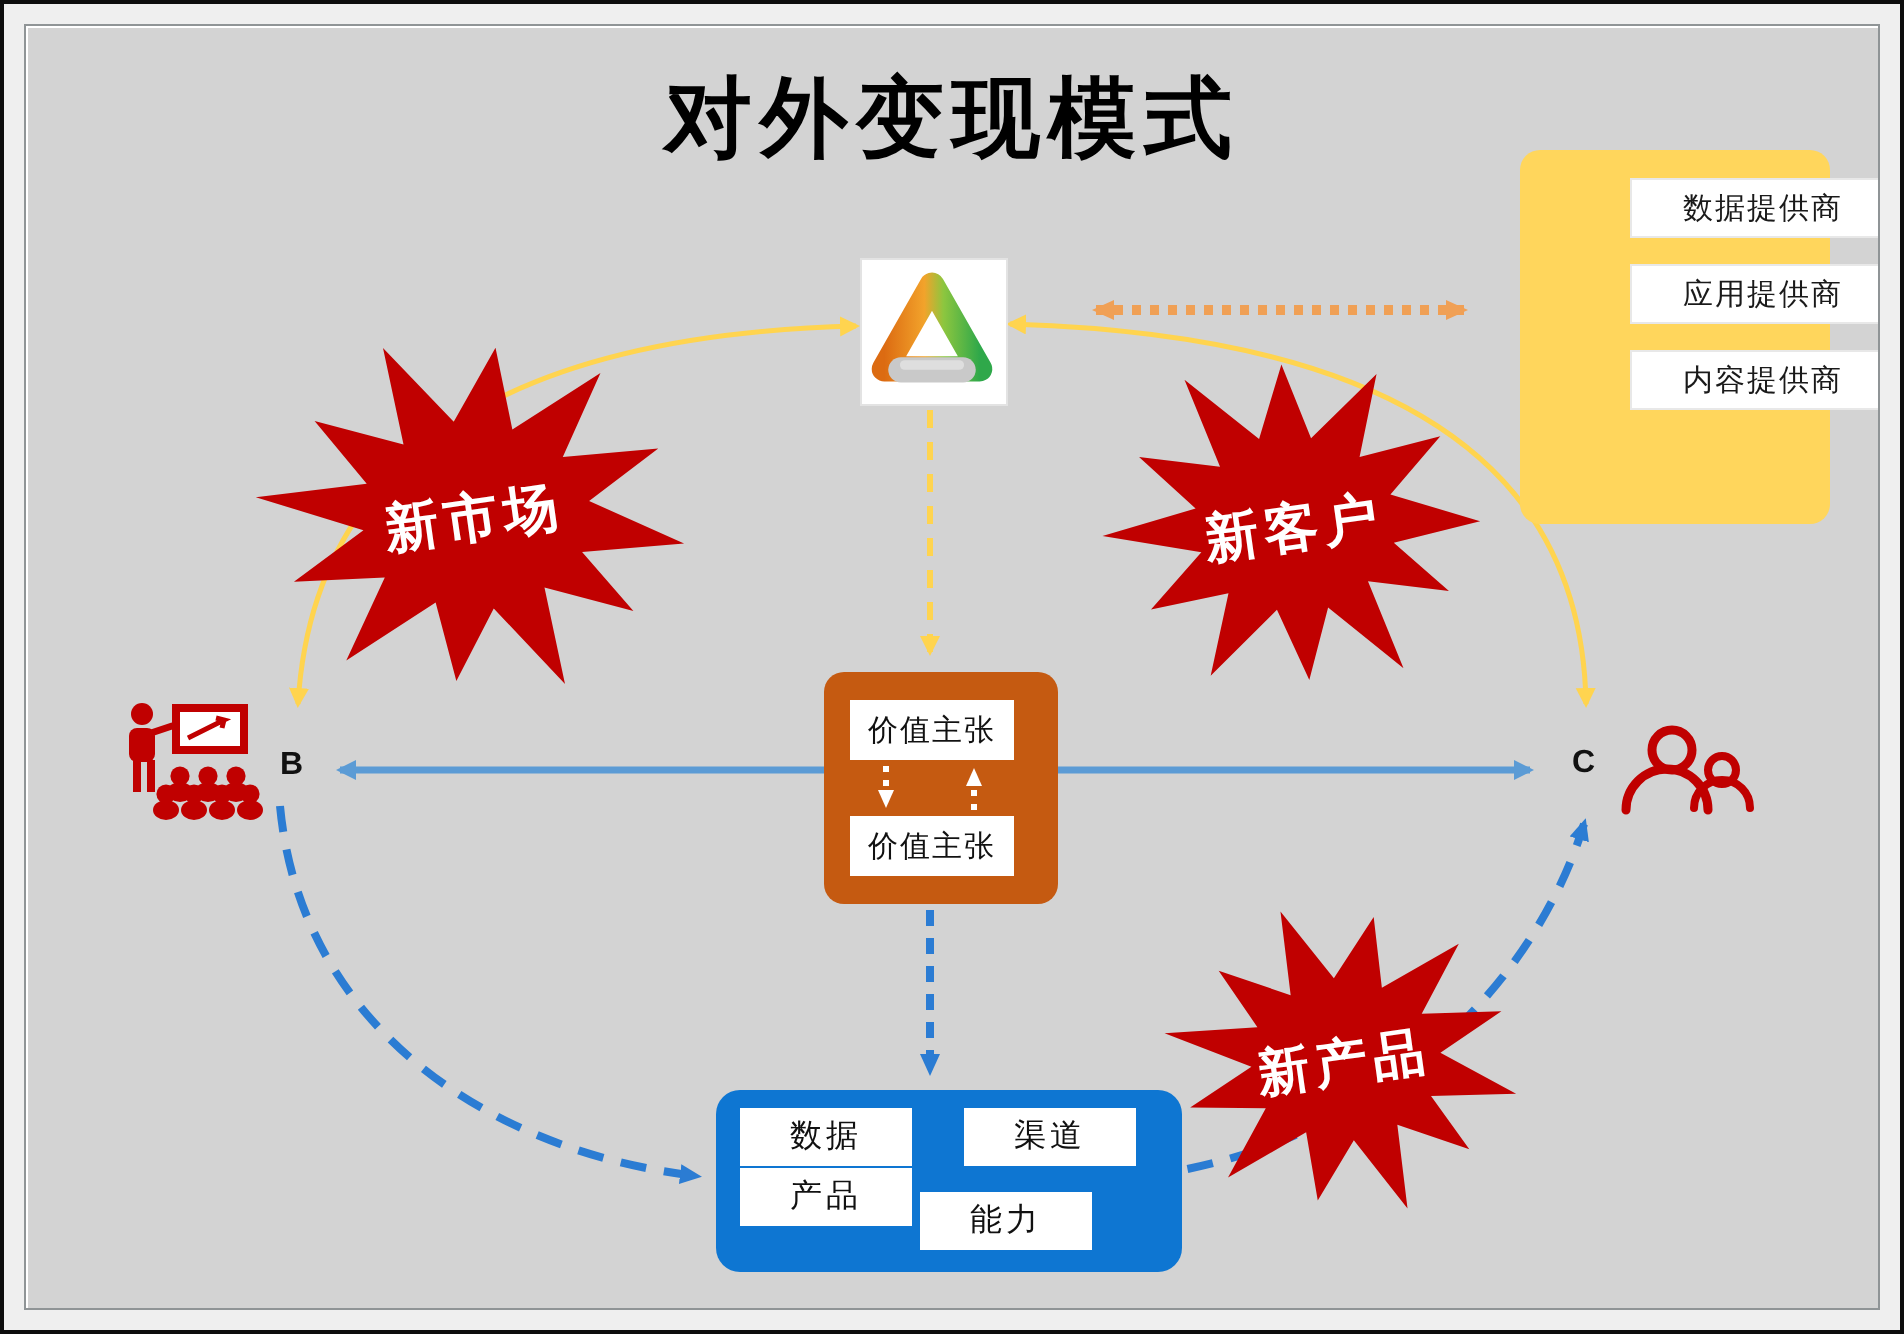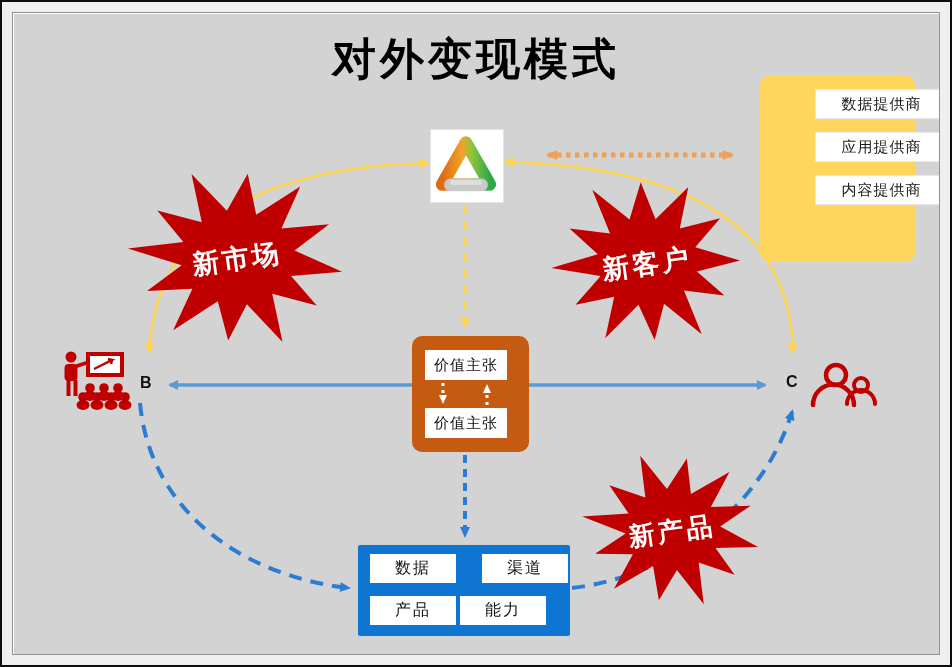--- a/index.html
+++ b/index.html
@@ -18,21 +18,21 @@
 
   .panel-yellow{position:absolute;left:760px;top:75px;width:155px;height:187px;background:#FFD65C;border-radius:10px;z-index:6;}
   .provider{position:absolute;left:12px;width:131px;height:28px;background:#ffffff;border:1px solid #e8e8e8;
             display:flex;align-items:center;justify-content:center;font-size:15px;color:#1a1a1a;letter-spacing:1px;margin-left:43px;}
 
   .orange-box{position:absolute;left:412px;top:336px;width:117px;height:116px;background:#C55A11;border-radius:10px;z-index:6;}
   .obox-item{position:absolute;left:13px;width:82px;height:30px;background:#fff;display:flex;align-items:center;justify-content:center;
              font-size:15px;color:#111;letter-spacing:1px;}
   .obox-arrows{position:absolute;left:0;top:0;}
 
-  .blue-box{position:absolute;left:358px;top:545px;width:212px;height:91px;background:#0E76D2;border-radius:2px;z-index:6;}
+  .blue-box{position:absolute;left:358px;top:545px;width:212px;height:91px;background:#0E76D2;border-radius:12px;z-index:6;padding-left:21px;}
   .bcell{position:absolute;width:86px;height:29px;background:#fff;display:flex;align-items:center;justify-content:center;
          font-size:16px;color:#111;letter-spacing:2px;}
 
   .endpoint-label{position:absolute;font-size:16px;font-weight:bold;color:#111;z-index:7;}
   #label-b{left:140px;top:374px;}
   #label-c{left:786px;top:373px;}
 
   .burst-label{position:absolute;width:160px;margin-left:-80px;text-align:center;color:#fff;font-weight:bold;
                font-size:27px;letter-spacing:3px;transform:rotate(-8deg);z-index:7;}
   #burst-label-market{left:237px;top:241px;}
@@ -180,21 +180,21 @@
         </marker>
       </defs>
       <path d="M 31,47 L 31,66" stroke="#fff" stroke-width="3" stroke-dasharray="3 4" marker-end="url(#m-white)"></path>
       <path d="M 75,69 L 75,50" stroke="#fff" stroke-width="3" stroke-dasharray="3 4" marker-end="url(#m-white)"></path>
     </svg>
   </div>
 
   <div class="blue-box">
     <div class="bcell" style="left:12px;top:9px">数据</div>
     <div class="bcell" style="left:124px;top:9px">渠道</div>
-    <div class="bcell" style="left:12px;top:51px">产品</div>
+    <div class="bcell" style="left:12px;top:39px">产品</div>
     <div class="bcell" style="left:102px;top:51px">能力</div>
   </div>
 
   <div class="endpoint-label" id="label-b">B</div>
   <div class="endpoint-label" id="label-c">C</div>
 
   <div class="burst-label" id="burst-label-market">新市场</div>
   <div class="burst-label" id="burst-label-customer">新客户</div>
   <div class="burst-label" id="burst-label-product">新产品</div>
 

